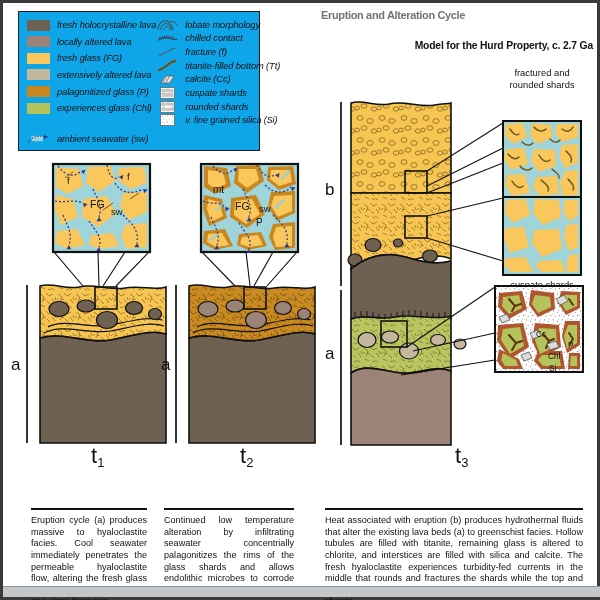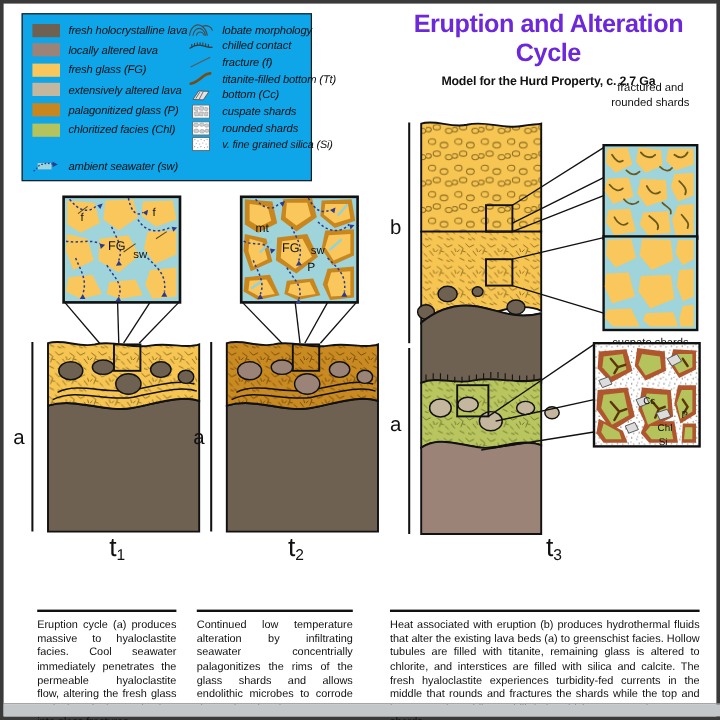--- a/index.html
+++ b/index.html
@@ -32,22 +32,22 @@
   .leg-col.right{width:140px;gap:0.5px;}
   .leg-row{display:flex;align-items:center;gap:7px;height:15px;}
   .leg-row.tight{height:13.2px;gap:6px;}
   .sw-box{width:23px;height:11px;flex:0 0 23px;}
   .sym{width:23px;height:12px;flex:0 0 23px;display:flex;align-items:center;justify-content:center;}
   .leg-txt{font-size:9.3px;color:#111;white-space:nowrap;letter-spacing:-0.1px;}
   .leg-txt.sm{font-size:9px;}
 
   
   #title-wrap{left:318px;top:6px;width:272px;}
-  #title{font-size:21px;font-weight:bold;color:#6d28d9;letter-spacing:-0.35px;text-align:center;}
-  #subtitle{font-size:10.3px;font-weight:bold;color:#111;margin-top:6px;text-align:center;letter-spacing:-0.15px;}
+  #title{font-size:11px;font-weight:bold;color:#737373;letter-spacing:-0.35px;}
+  #subtitle{font-size:10.3px;font-weight:bold;color:#111;margin-top:19px;text-align:right;letter-spacing:-0.15px;}
 
   
   .cap{
     font-size:9.1px;line-height:11.6px;color:#111;
     text-align:justify;text-justify:inter-word;
     box-sizing:border-box;
     margin-top:44px;
   }
   .caprule{background:#111;height:2.2px;width:100%;}
   .capbody{padding-top:5px;}
@@ -76,21 +76,21 @@
       <div class="leg-row">
         <span class="sw-box" style="background:#c4b79d"></span>
         <span class="leg-txt">extensively altered lava</span>
       </div>
       <div class="leg-row">
         <span class="sw-box" style="background:#c8861f"></span>
         <span class="leg-txt">palagonitized glass (P)</span>
       </div>
       <div class="leg-row">
         <span class="sw-box" style="background:#b5c35c"></span>
-        <span class="leg-txt">chloritized facies (Chl)</span>
+        <span class="leg-txt">experiences glass (Chl)</span>
       </div>
       <div class="leg-row" style="margin-top:14px">
         <span class="sym">
           <svg width="26" height="13" viewBox="0 0 26 13">
             <rect x="5" y="3.5" width="13" height="6" fill="#9fd4da"></rect>
             <path d="M1,11 C4,10 5,6 8,5 C12,3.6 16,3.6 20,4.6" fill="none" stroke="#2b3a8f" stroke-width="1.2" stroke-dasharray="1.6,1.6"></path>
             <path d="M19,2.2 L24,4.8 L19,7.2 Z" fill="#2b3a8f"></path>
           </svg>
         </span>
         <span class="leg-txt">ambient seawater (sw)</span>
@@ -143,21 +143,21 @@
         <span class="leg-txt">titanite-filled bottom (Tt)</span>
       </div>
       <div class="leg-row tight">
         <span class="sym">
           <svg width="24" height="13" viewBox="0 0 24 13">
             <path d="M5,10 L10,2.6 L19,3 L14,10.4 Z" fill="#e2e2e2" stroke="#555" stroke-width="0.8"></path>
             <line x1="7.5" y1="9.2" x2="11" y2="3.6" stroke="#555" stroke-width="0.7"></line>
             <line x1="10.5" y1="9.7" x2="14" y2="3.1" stroke="#555" stroke-width="0.7"></line>
           </svg>
         </span>
-        <span class="leg-txt">bottom (Cc)</span>
+        <span class="leg-txt">calcite (Cc)</span>
       </div>
       <div class="leg-row tight">
         <span class="sym">
           <svg width="15" height="12" viewBox="0 0 15 12">
             <rect x="0.5" y="0.5" width="14" height="11" fill="#fff" stroke="#666" stroke-width="0.8"></rect>
             <g fill="#cfcfcf" stroke="#888" stroke-width="0.4">
               <path d="M2,2 L5.5,2.4 L4.4,5.5 L1.8,4.6 Z"></path>
                 <path d="M6.6,1.8 L10,2.2 L9.2,5 L6,4.6 Z"></path>
               <path d="M11,2.3 L13.4,3 L12.6,5.6 L10.4,4.9 Z"></path>
                 <path d="M2,6.4 L5,6 L5.6,9.4 L2.4,9.6 Z"></path>

